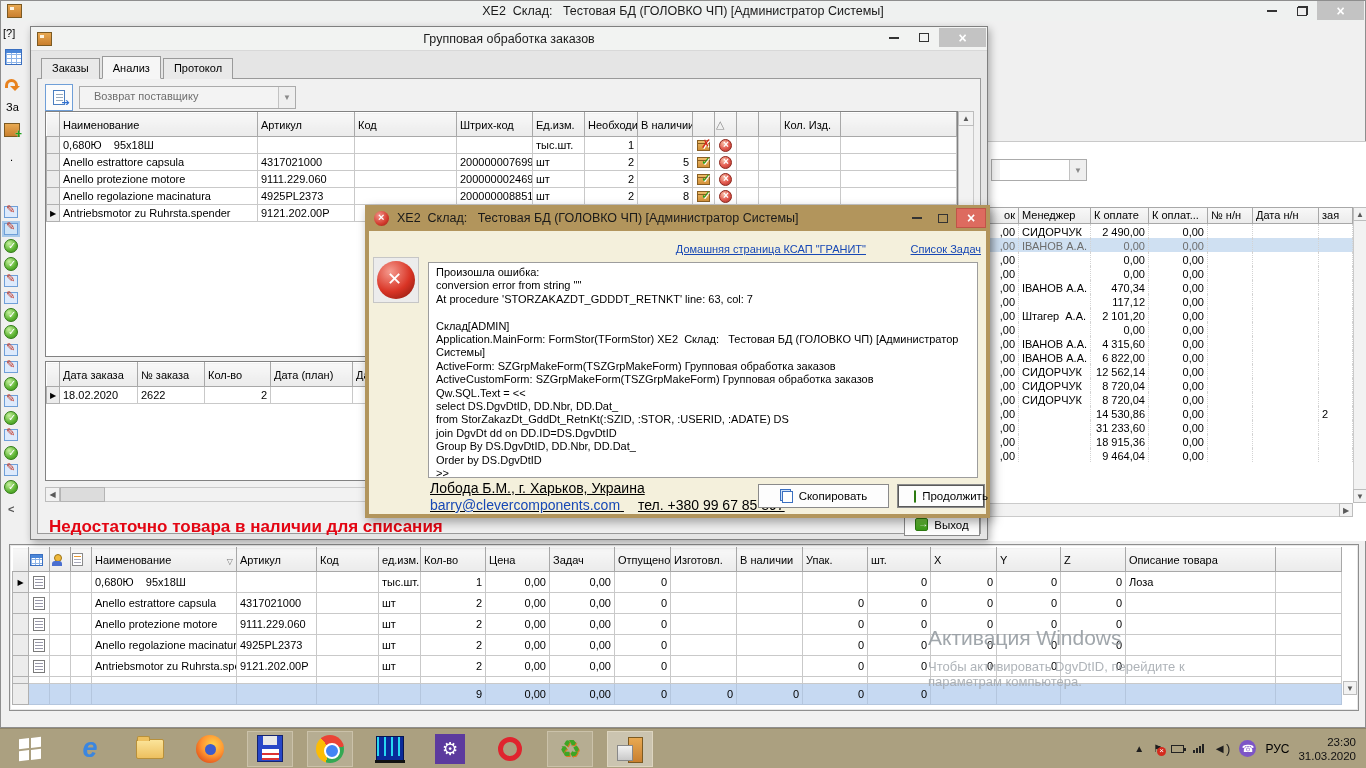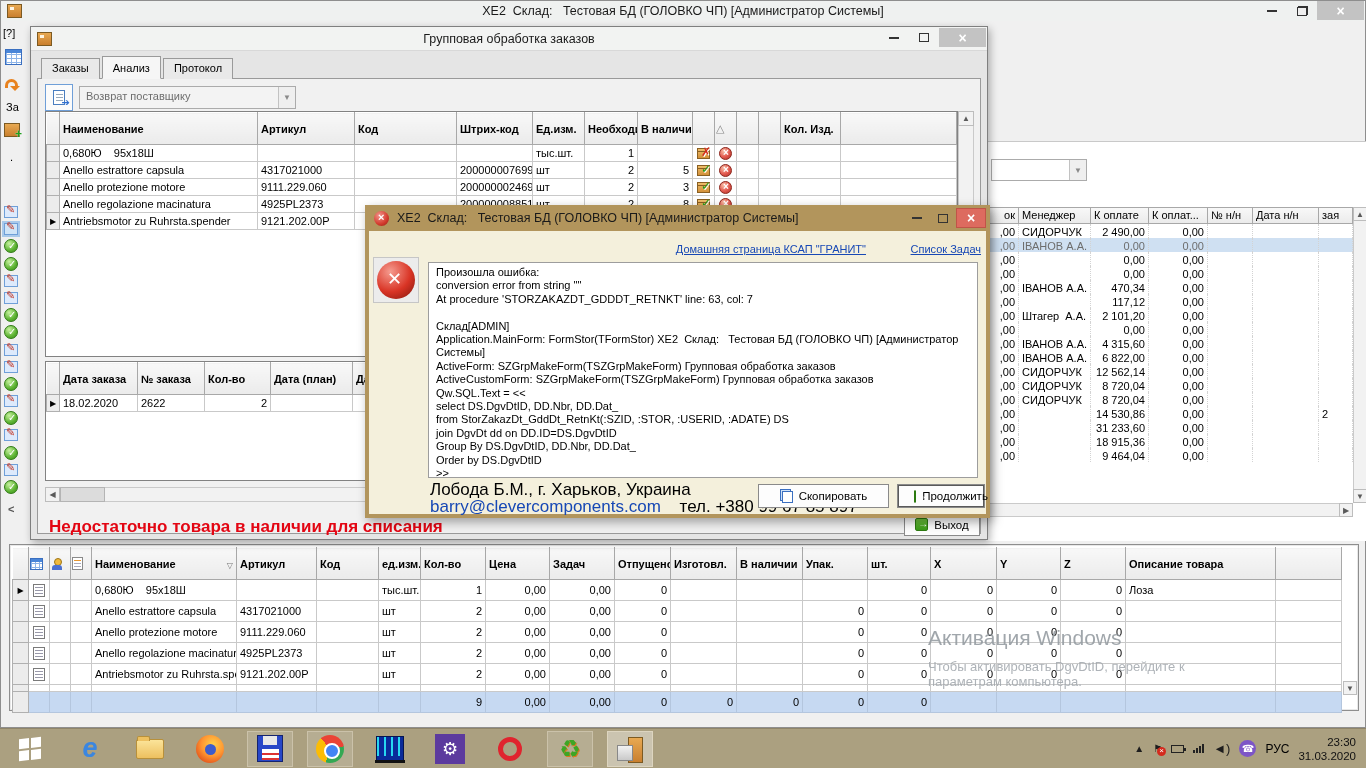--- a/index.html
+++ b/index.html
@@ -41,21 +41,21 @@
   .sb-ico.edit { width:14px; height:12px; background:#ddeafc; border:1px solid #6f9fd8; margin-top:1px; margin-bottom:4.2px; }
   .sb-ico.edit::after { content:"✎"; position:absolute; font-size:11px; color:#c43b2a; left:1px; top:-4px; }
   .sb-ico.check { width:14px; height:14px; border-radius:50%; border:1px solid #2f7a14;
       background:radial-gradient(circle at 35% 30%,#c8f2a0,#5cb332 60%,#3d8f1c); }
   .sb-ico.check::after { content:"✓"; color:#fff; font-size:10px; font-weight:bold; position:absolute; left:3px; top:0; }
   .sb-ico.sel { outline:2px solid #a9c9ea; background-color:#cfe4f7; }
 
   
   table.grid { border-collapse:collapse; table-layout:fixed; font-size:11px; background:#fff; }
   .grid th { background:linear-gradient(#f8f8f8,#ebebeb); border:1px solid #a8a8a8; border-top-color:#fff; border-left-color:#fff;
-             font-weight:bold; text-align:left; padding:0 3px; height:32px; white-space:pre; overflow:hidden; }
+             font-weight:normal; text-align:left; padding:0 3px; height:24px; white-space:pre; overflow:hidden; }
   .grid td { border:1px solid #c9c9c9; padding:0 3px; white-space:pre; overflow:hidden; height:17px; }
   .grid td.ind { background:#ececec; border-color:#b0b0b0; text-align:center; font-size:8px; padding:0; }
   .num { text-align:right; }
   .icell { padding:0 1px !important; text-align:center; }
 
   .panel-sunken { background:#fff; border:1px solid #828282; }
 
   
   .ico-box { display:inline-block; width:13px; height:11px; background:linear-gradient(#eebd6a,#d3913a); border:1px solid #8a5f22; position:relative; vertical-align:middle; }
   .ico-box::before { content:""; position:absolute; left:0; right:0; top:2px; height:1px; background:#8a5f22; }
@@ -80,21 +80,21 @@
   .tabs { position:absolute; left:10px; top:31px; display:flex; height:21px; z-index:2; }
   .tab { padding:3px 10px 0; border:1px solid #9a9a9a; border-bottom:none; background:#e9e9e9; margin-right:2px; height:21px; }
   .tab.active { background:#f6f6f6; height:23px; margin-top:-2px; padding-top:5px; border-bottom:1px solid #f6f6f6; }
   .tabpage { position:absolute; left:6px; right:6px; top:51px; bottom:5px; border:1px solid #9a9a9a; background:#f1f1f1; }
 
   .tool-btn { position:absolute; left:14px; top:57px; width:28px; height:27px; background:#fbfbfb; border:1px solid #6f9fd8; display:flex; align-items:center; justify-content:center; }
   .ico-export { position:relative; width:12px; height:15px; background:#fff; border:1px solid #4a7ec0; }
   .ico-export::before { content:""; position:absolute; left:2px; top:3px; width:7px; height:1px; background:#9ab; box-shadow:0 3px 0 #9ab, 0 6px 0 #9ab; }
   .ico-export::after { content:"➔"; position:absolute; right:-6px; bottom:-4px; color:#2f6fd0; font-weight:bold; font-size:10px; }
   .combo { position:absolute; display:flex; background:#f3f3f3; border:1px solid #ababab; color:#6e6e6e; }
-  .combo .cval { flex:1; padding:3px 6px; white-space:pre; overflow:hidden; }
+  .combo .cval { flex:1; padding:3px 6px; white-space:pre; overflow:hidden;margin-left:8px; }
   .combo .cbtn { width:17px; border-left:1px solid #c2c2c2; display:flex; align-items:center; justify-content:center; color:#8a8a8a; font-size:8px; background:#efefef; }
 
   .status-red { position:absolute; left:18px; top:490px; color:#e30613; font-weight:bold; font-size:17px; }
   .btn { display:inline-flex; align-items:center; justify-content:center; gap:6px; background:#fdfdfd; border:1px solid #8a8a8a; font-size:11.5px; }
   .ico-green { display:inline-block; width:13px; height:13px; background:linear-gradient(#6ec53e,#3a9a17); border:1px solid #2c7a10; border-radius:2px; position:relative; }
   .ico-green::after { content:"→"; position:absolute; left:2px; top:-1px; color:#fff; font-weight:bold; font-size:10px; }
   .ico-copy { display:inline-block; width:13px; height:14px; position:relative; }
   .ico-copy::before { content:""; position:absolute; left:0; top:0; width:9px; height:10px; background:#cfe2f8; border:1px solid #3a6fc0; }
   .ico-copy::after { content:""; position:absolute; right:0; bottom:0; width:9px; height:10px; background:#fff; border:1px solid #3a6fc0; }
 
@@ -108,21 +108,21 @@
   .dlg-controls { position:absolute; right:4px; top:3px; display:flex; height:20px; align-items:center; }
   .btn-close-dlg { background:#dd6b5f; border:1px solid #c05448; color:#fff; width:30px; height:20px; }
   .dlg-body { position:absolute; left:4px; right:4px; top:26px; bottom:4px; background:#f4f0dc; }
   .dlg-link { position:absolute; top:12px; color:#1748b5; text-decoration:underline; font-size:11px; cursor:pointer; }
   .err-sphere { position:absolute; left:4px; top:26px; width:46px; height:46px; background:#ececec; border:1px solid #c6c6c6; display:flex; align-items:center; justify-content:center; }
   .err-sphere .ball { width:38px; height:38px; border-radius:50%; position:relative;
       background:radial-gradient(circle at 35% 28%,#f59c90,#d93425 55%,#7e160c); }
   .err-sphere .ball::after { content:"✕"; position:absolute; left:10px; top:7px; color:#fff; font-size:18px; font-weight:bold; }
   .err-text { position:absolute; left:59px; top:31px; width:550px; height:216px; background:#fff; border:1px solid #9d9d9d;
       padding:3px 7px; white-space:pre-wrap; font-size:11px; line-height:13.4px; overflow:hidden; }
-  .dlg-footer-line { position:absolute; font-size:17px; }
+  .dlg-footer-line { position:absolute; font-size:14px;text-decoration:underline; }
   .dlg-btn { position:absolute; height:24px; }
   .btn-continue { box-shadow:0 0 0 1px #5a5a5a inset; }
 
   
   .right-panel { position:absolute; left:985px; top:140px; width:381px; height:400px; background:#fff; border-top:1px solid #c9c9c9; }
   .rp-head,.rp-row { display:flex; }
   .rp-head { position:absolute; left:0; top:65px; right:14px; height:17px; }
   .rp-head .c { background:linear-gradient(#f8f8f8,#ebebeb); border:1px solid #a8a8a8; border-left:none; padding:0 3px; line-height:15px; white-space:pre; overflow:hidden; flex:none; }
   .rp-rows { position:absolute; left:0; top:82px; right:14px; height:273px; overflow:hidden; }
   .rp-row { height:14px; line-height:16px; }

